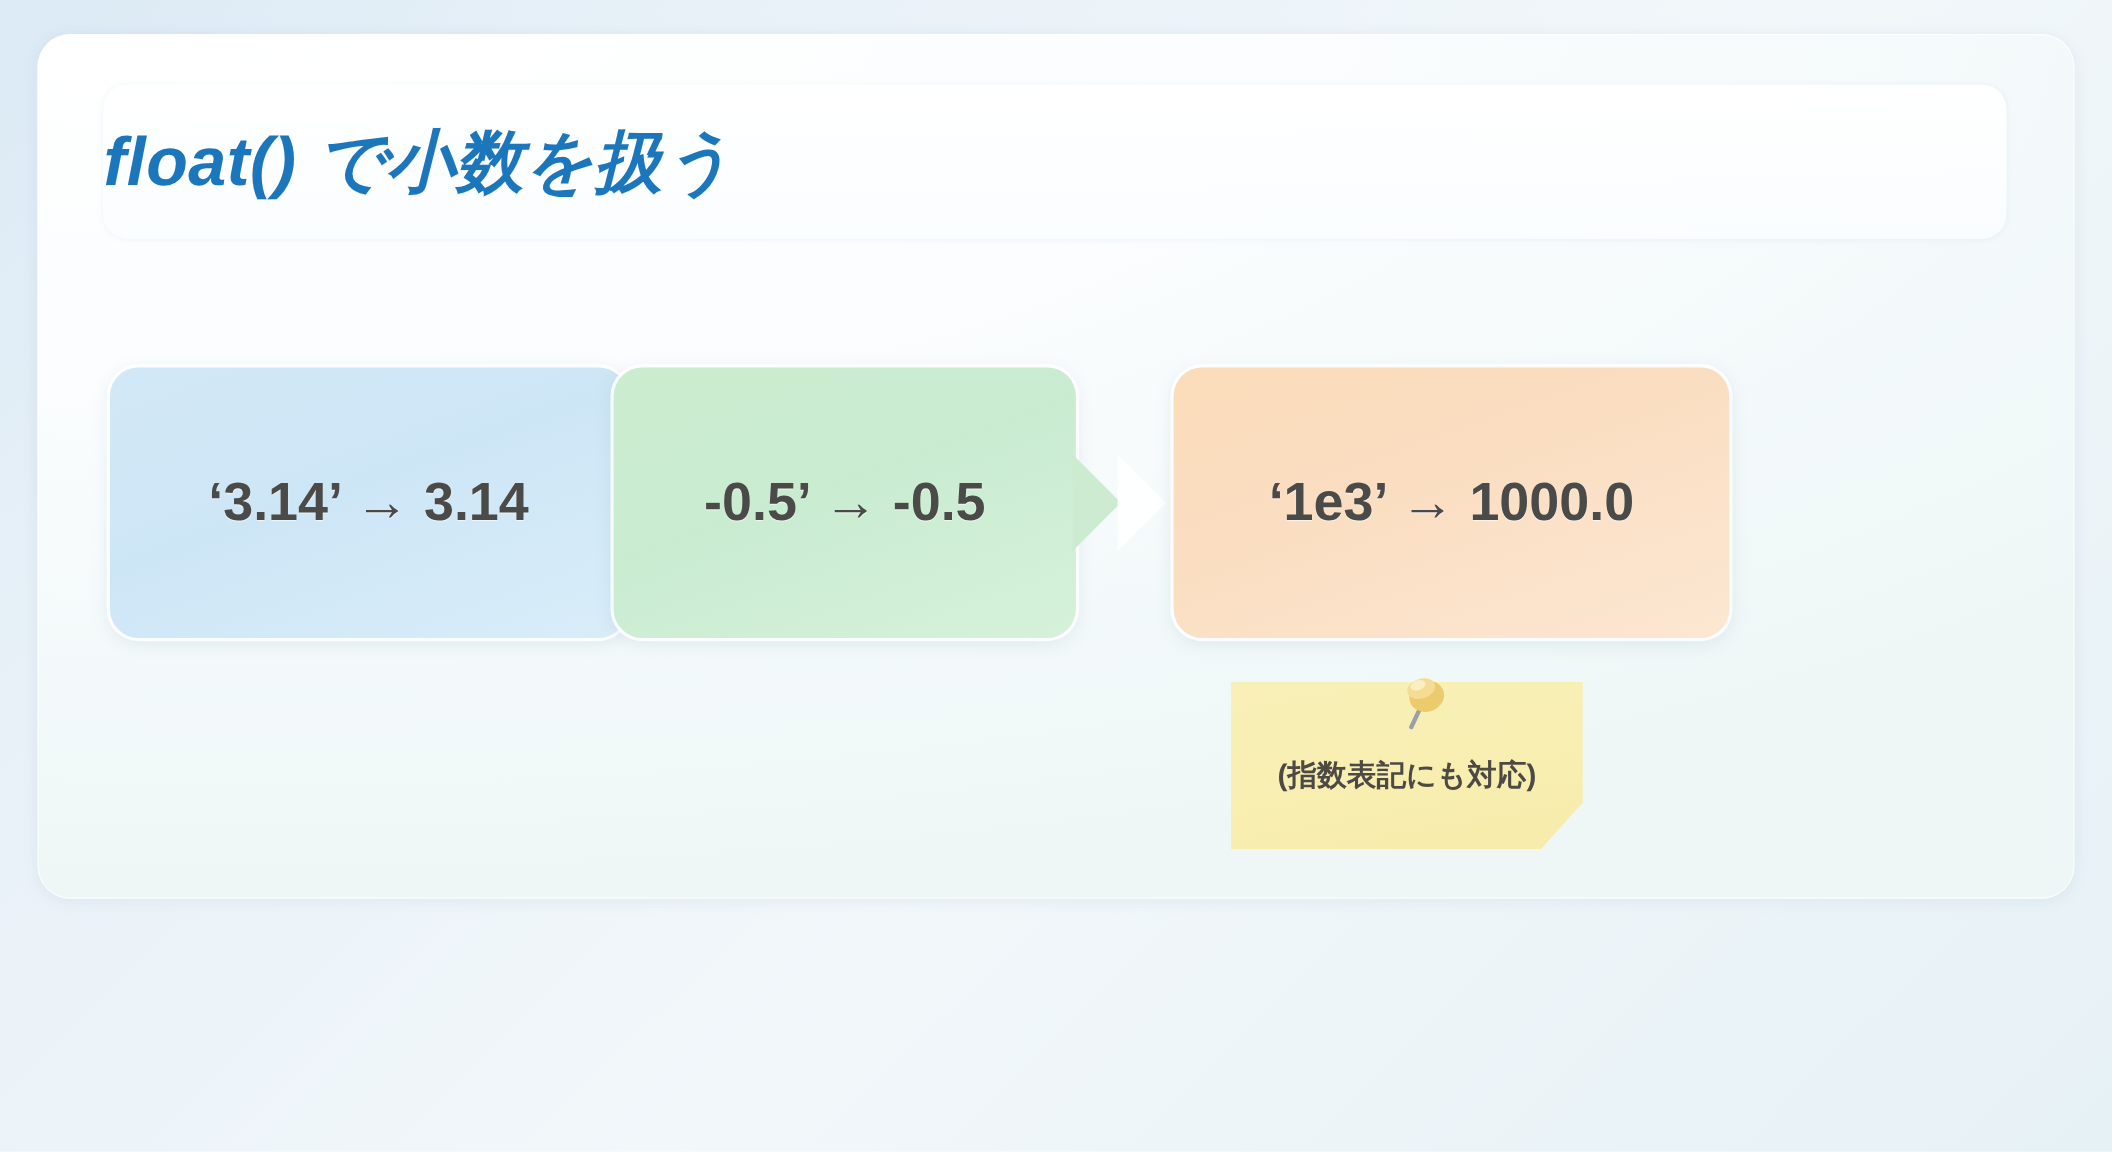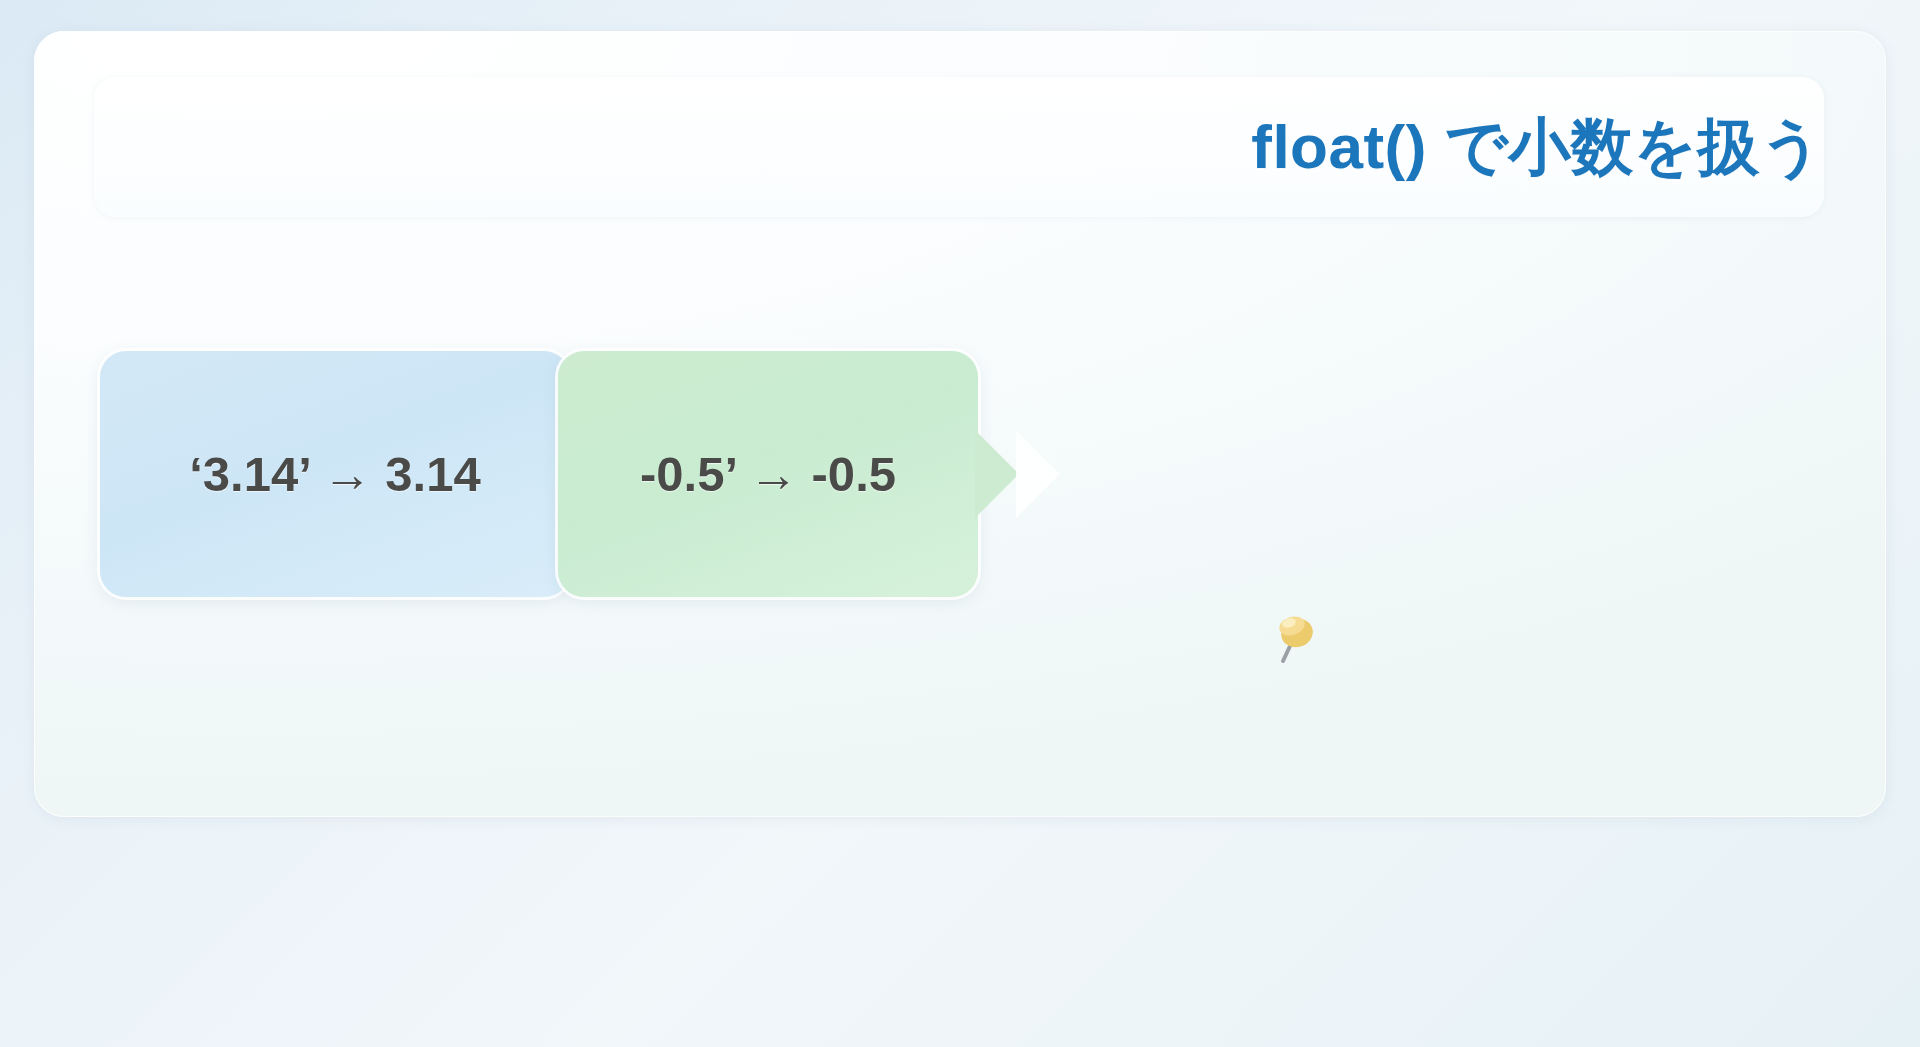--- a/index.html
+++ b/index.html
@@ -33,21 +33,22 @@
     position: absolute;
     left: 60px;
     top: 46px;
     width: 1730px;
     height: 140px;
     border-radius: 22px;
     background: linear-gradient(180deg, rgba(255,255,255,0.95) 0%, rgba(250,253,255,0.92) 100%);
     box-shadow: 0 1px 6px rgba(130,160,185,0.10);
     display: flex;
     align-items: center;
-    justify-content: flex-end;
+    justify-content: flex-start;
+    font-style: italic;
   }
   .title-text {
     font-size: 62px;
     font-weight: bold;
     color: #1b76bb;
     letter-spacing: 0.5px;
     text-shadow: 0 2px 2px rgba(255,255,255,0.9), 0 1px 0 rgba(20,90,145,0.25);
     white-space: nowrap;
   }
 
@@ -63,21 +64,20 @@
     position: absolute;
     top: 0;
     height: 246px;
     border-radius: 26px;
     display: flex;
     align-items: center;
     justify-content: center;
     box-sizing: border-box;
     box-shadow: 0 0 0 3px rgba(255,255,255,0.85),
                 0 4px 16px rgba(120,150,175,0.18);
-    margin-top: 17px;
   }
   .bubble-label {
     font-size: 49px;
     font-weight: bold;
     color: #4a4a48;
     white-space: nowrap;
     text-shadow: 0 1px 1px rgba(255,255,255,0.65);
   }
   
   .bubble-tail {
@@ -171,23 +171,29 @@
     <div class="bubble bubble-1">
       <span class="bubble-label">‘3.14’ → 3.14</span>
       <span class="bubble-tail"></span>
     </div>
 
     <div class="bubble bubble-2">
       <span class="bubble-label">-0.5’ → -0.5</span>
       <span class="bubble-tail"></span>
     </div>
 
+    <div class="bubble bubble-3">
+      <span class="bubble-label">‘1e3’ → 1000.0</span>
+    </div>
 
   </div>
 
+  <div class="sticky-note">
+    <span class="sticky-text">(指数表記にも対応)</span>
+  </div>
 
   <svg class="pin" viewBox="0 0 48 56">
     <line x1="21" y1="33" x2="13" y2="50" stroke="#9aa0a6" stroke-width="4" stroke-linecap="round"></line>
     <ellipse cx="27" cy="22" rx="16" ry="14" fill="#eccb6d" transform="rotate(-18 27 22)"></ellipse>
     <ellipse cx="22" cy="15" rx="13" ry="9" fill="#f5dc92" transform="rotate(-18 22 15)"></ellipse>
     <ellipse cx="19" cy="12" rx="7" ry="4.5" fill="#fbeec0" transform="rotate(-18 19 12)"></ellipse>
   </svg>
 
 </div>
 

